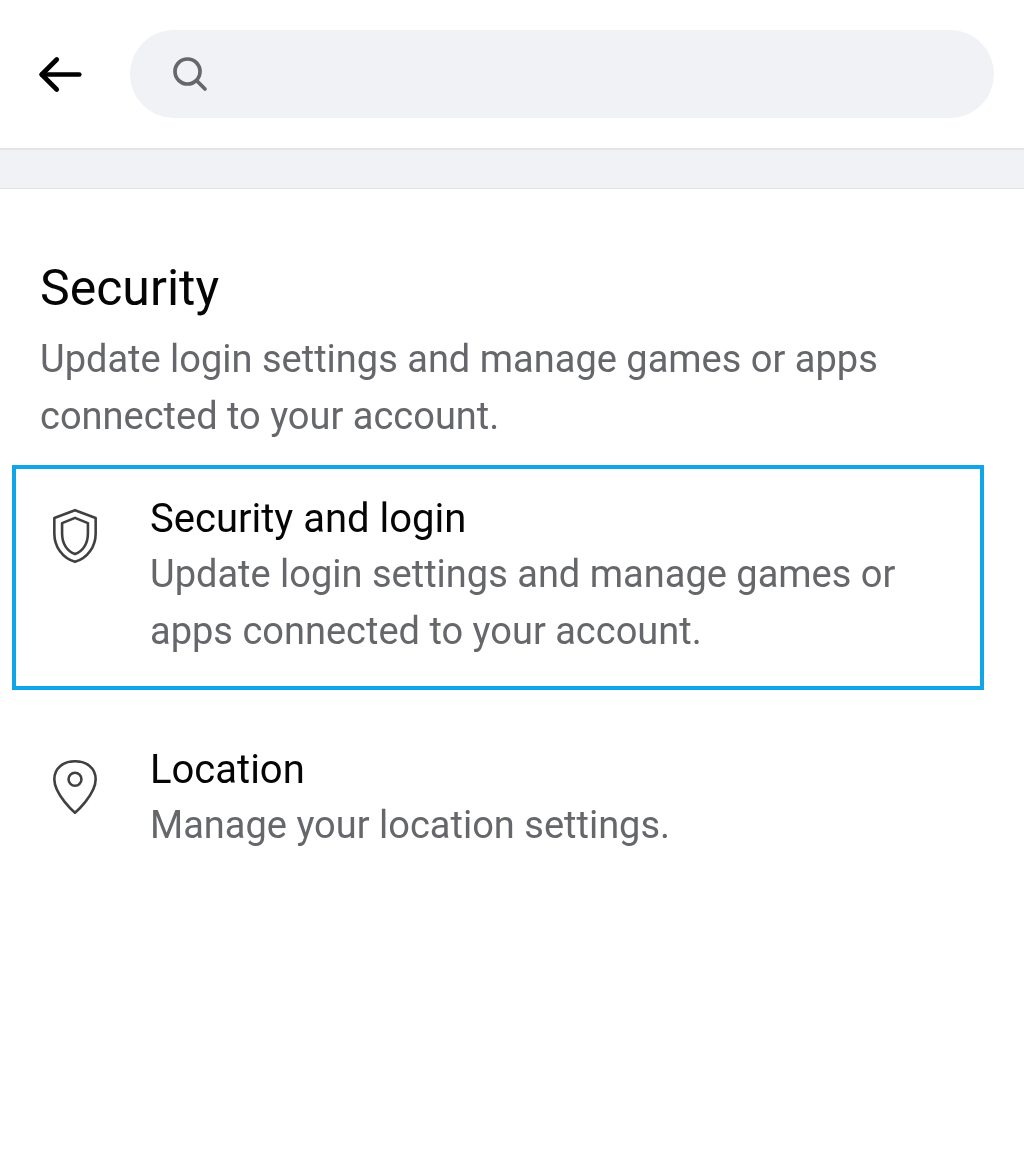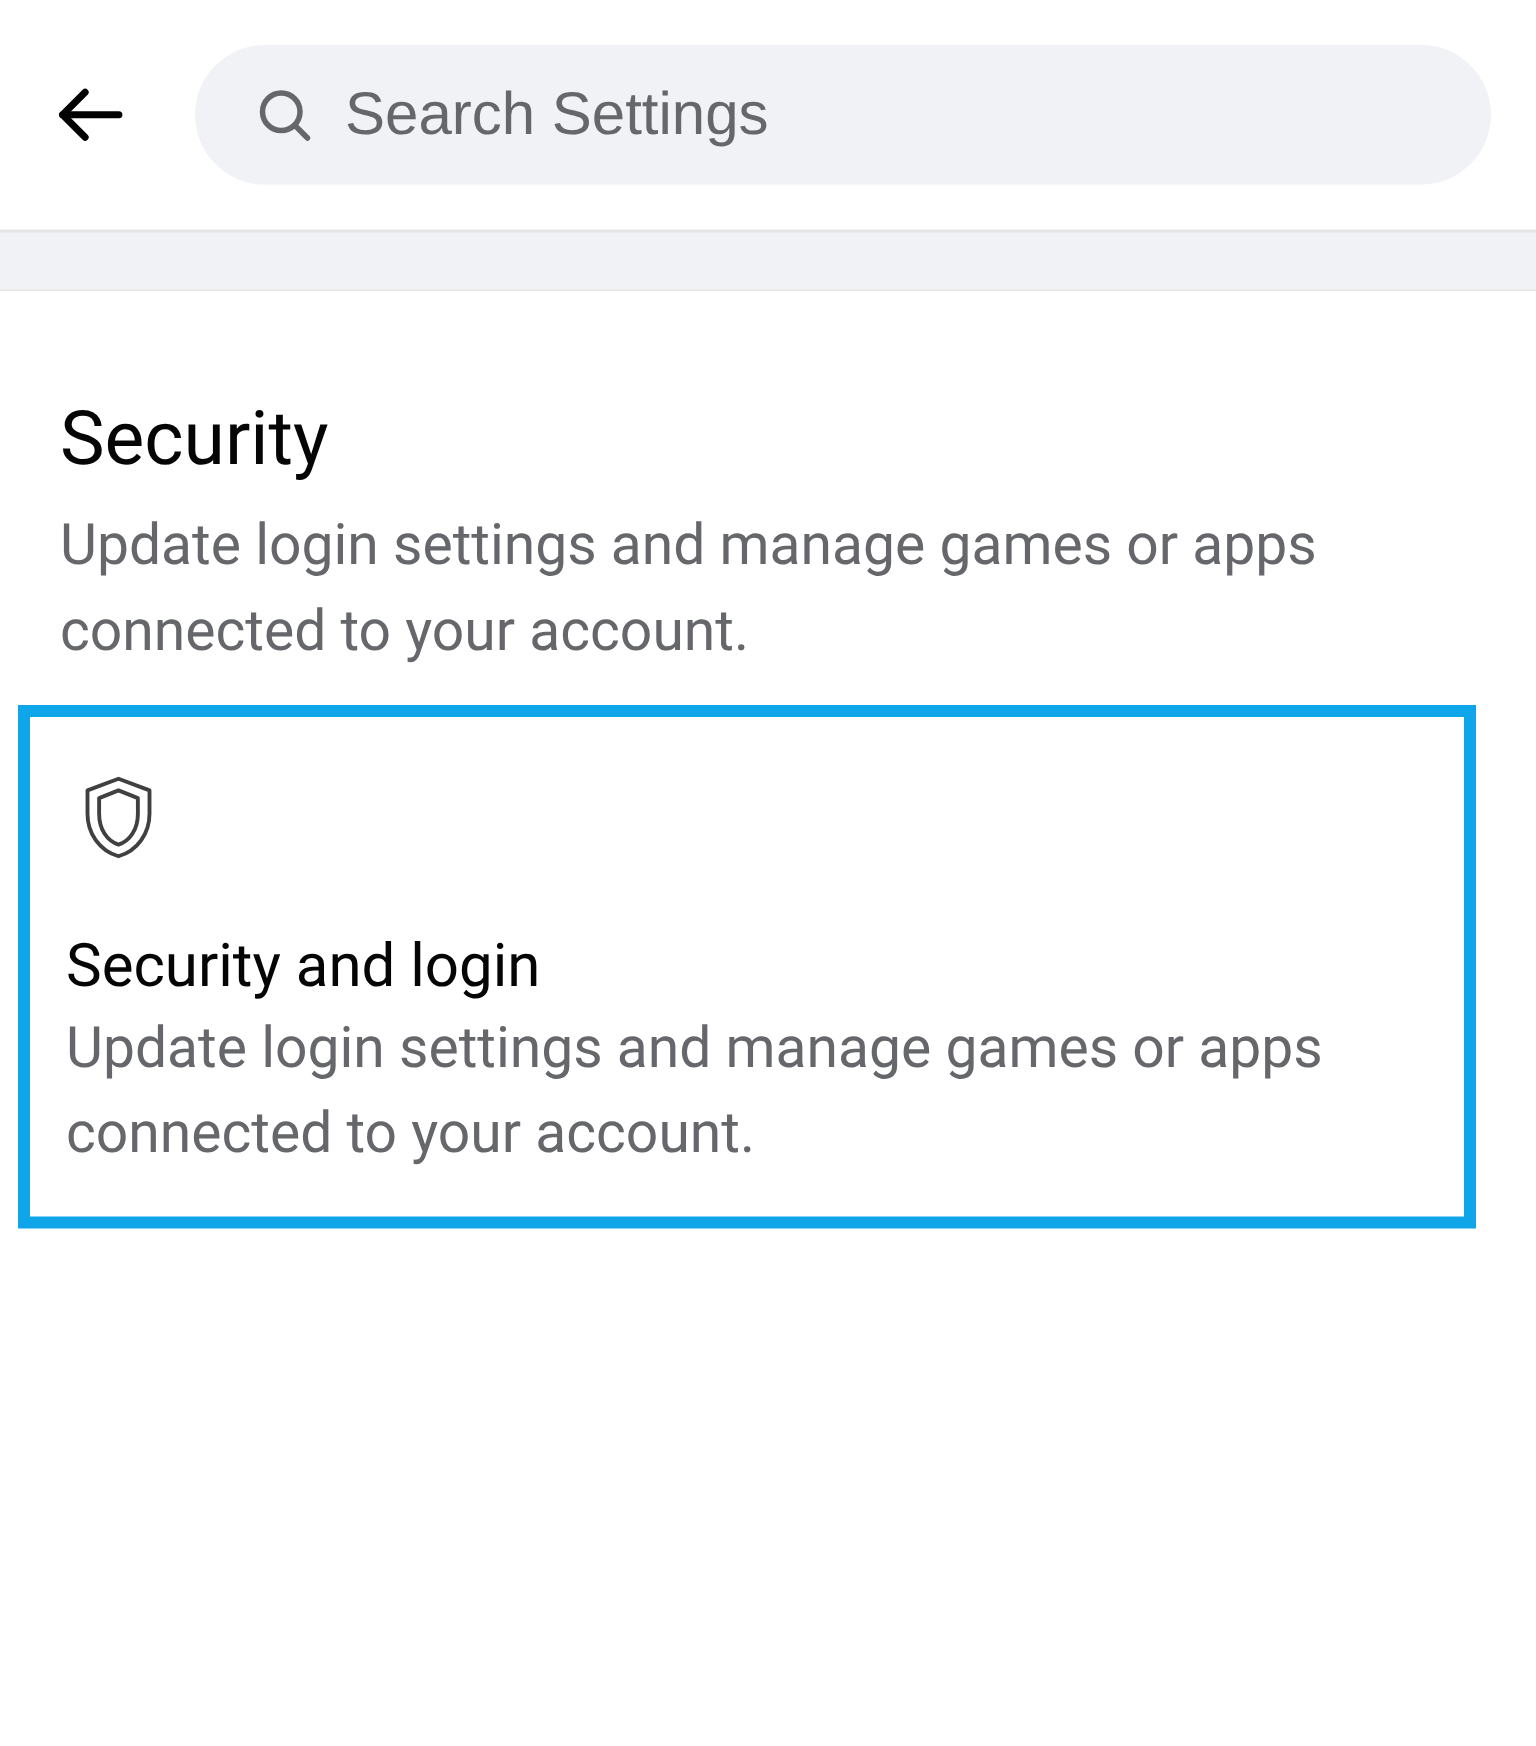--- a/index.html
+++ b/index.html
@@ -79,25 +79,24 @@
       margin-bottom: 20px;
     }
     .list-item {
       display: flex;
       align-items: flex-start;
       gap: 40px;
       padding: 26px 10px 26px 0px;
       cursor: pointer;
     }
     .list-item.highlighted {
-      border: 8px solid #0ea5e9;
+      border: 4px solid #0ea5e9;
       margin-left: -28px;
       padding-left: 24px;
       padding-right: 10px;
-      flex-direction: column;
     }
     .list-item .icon {
       width: 70px;
       height: 70px;
       flex-shrink: 0;
       display: flex;
       align-items: center;
       justify-content: center;
       margin-top: 6px;
     }
@@ -134,21 +133,20 @@
     <svg viewBox="0 0 24 24" fill="none" stroke="#000" stroke-width="2.5" stroke-linecap="round" stroke-linejoin="round">
       <line x1="22" y1="12" x2="2" y2="12"></line>
       <polyline points="10 4 2 12 10 20"></polyline>
     </svg>
   </div>
   <div class="search-bar">
     <svg viewBox="0 0 24 24" fill="none" stroke="#65676b" stroke-width="2.2" stroke-linecap="round" stroke-linejoin="round">
       <circle cx="10.5" cy="10.5" r="7.5"></circle>
       <line x1="21" y1="21" x2="16" y2="16"></line>
     </svg>
-    <input class="search-input" type="text" placeholder="Search Settings" style="">
   </div>
 </div>
 
 <div class="divider-strip"></div>
 
 <div class="content">
   <h1 class="section-title">Security</h1>
   <p class="section-subtitle">Update login settings and manage games or apps connected to your account.</p>
 
   <div class="list">
@@ -159,16 +157,28 @@
           <path d="M12 2 L4 5 L4 11 C4 16 7 20.5 12 22 C17 20.5 20 16 20 11 L20 5 Z"></path>
           <path d="M12 5 L7 7 L7 11 C7 15 9 18 12 19 C15 18 17 15 17 11 L17 7 Z"></path>
         </svg>
       </span>
       <div class="texts">
         <div class="item-title">Security and login</div>
         <div class="item-desc">Update login settings and manage games or apps connected to your account.</div>
       </div>
     </div>
 
+    <div class="list-item">
+      <span class="icon">
+        <svg viewBox="0 0 24 24" fill="none" stroke="#404040" stroke-width="1" stroke-linejoin="round" stroke-linecap="round">
+          <path d="M12 22 C12 22 20 15 20 9 C20 4.6 16.4 2 12 2 C7.6 2 4 4.6 4 9 C4 15 12 22 12 22 Z"></path>
+          <circle cx="12" cy="9" r="2.5"></circle>
+        </svg>
+      </span>
+      <div class="texts">
+        <div class="item-title">Location</div>
+        <div class="item-desc">Manage your location settings.</div>
+      </div>
+    </div>
 
 
   </div>
 </div>
 
 </body></html>

